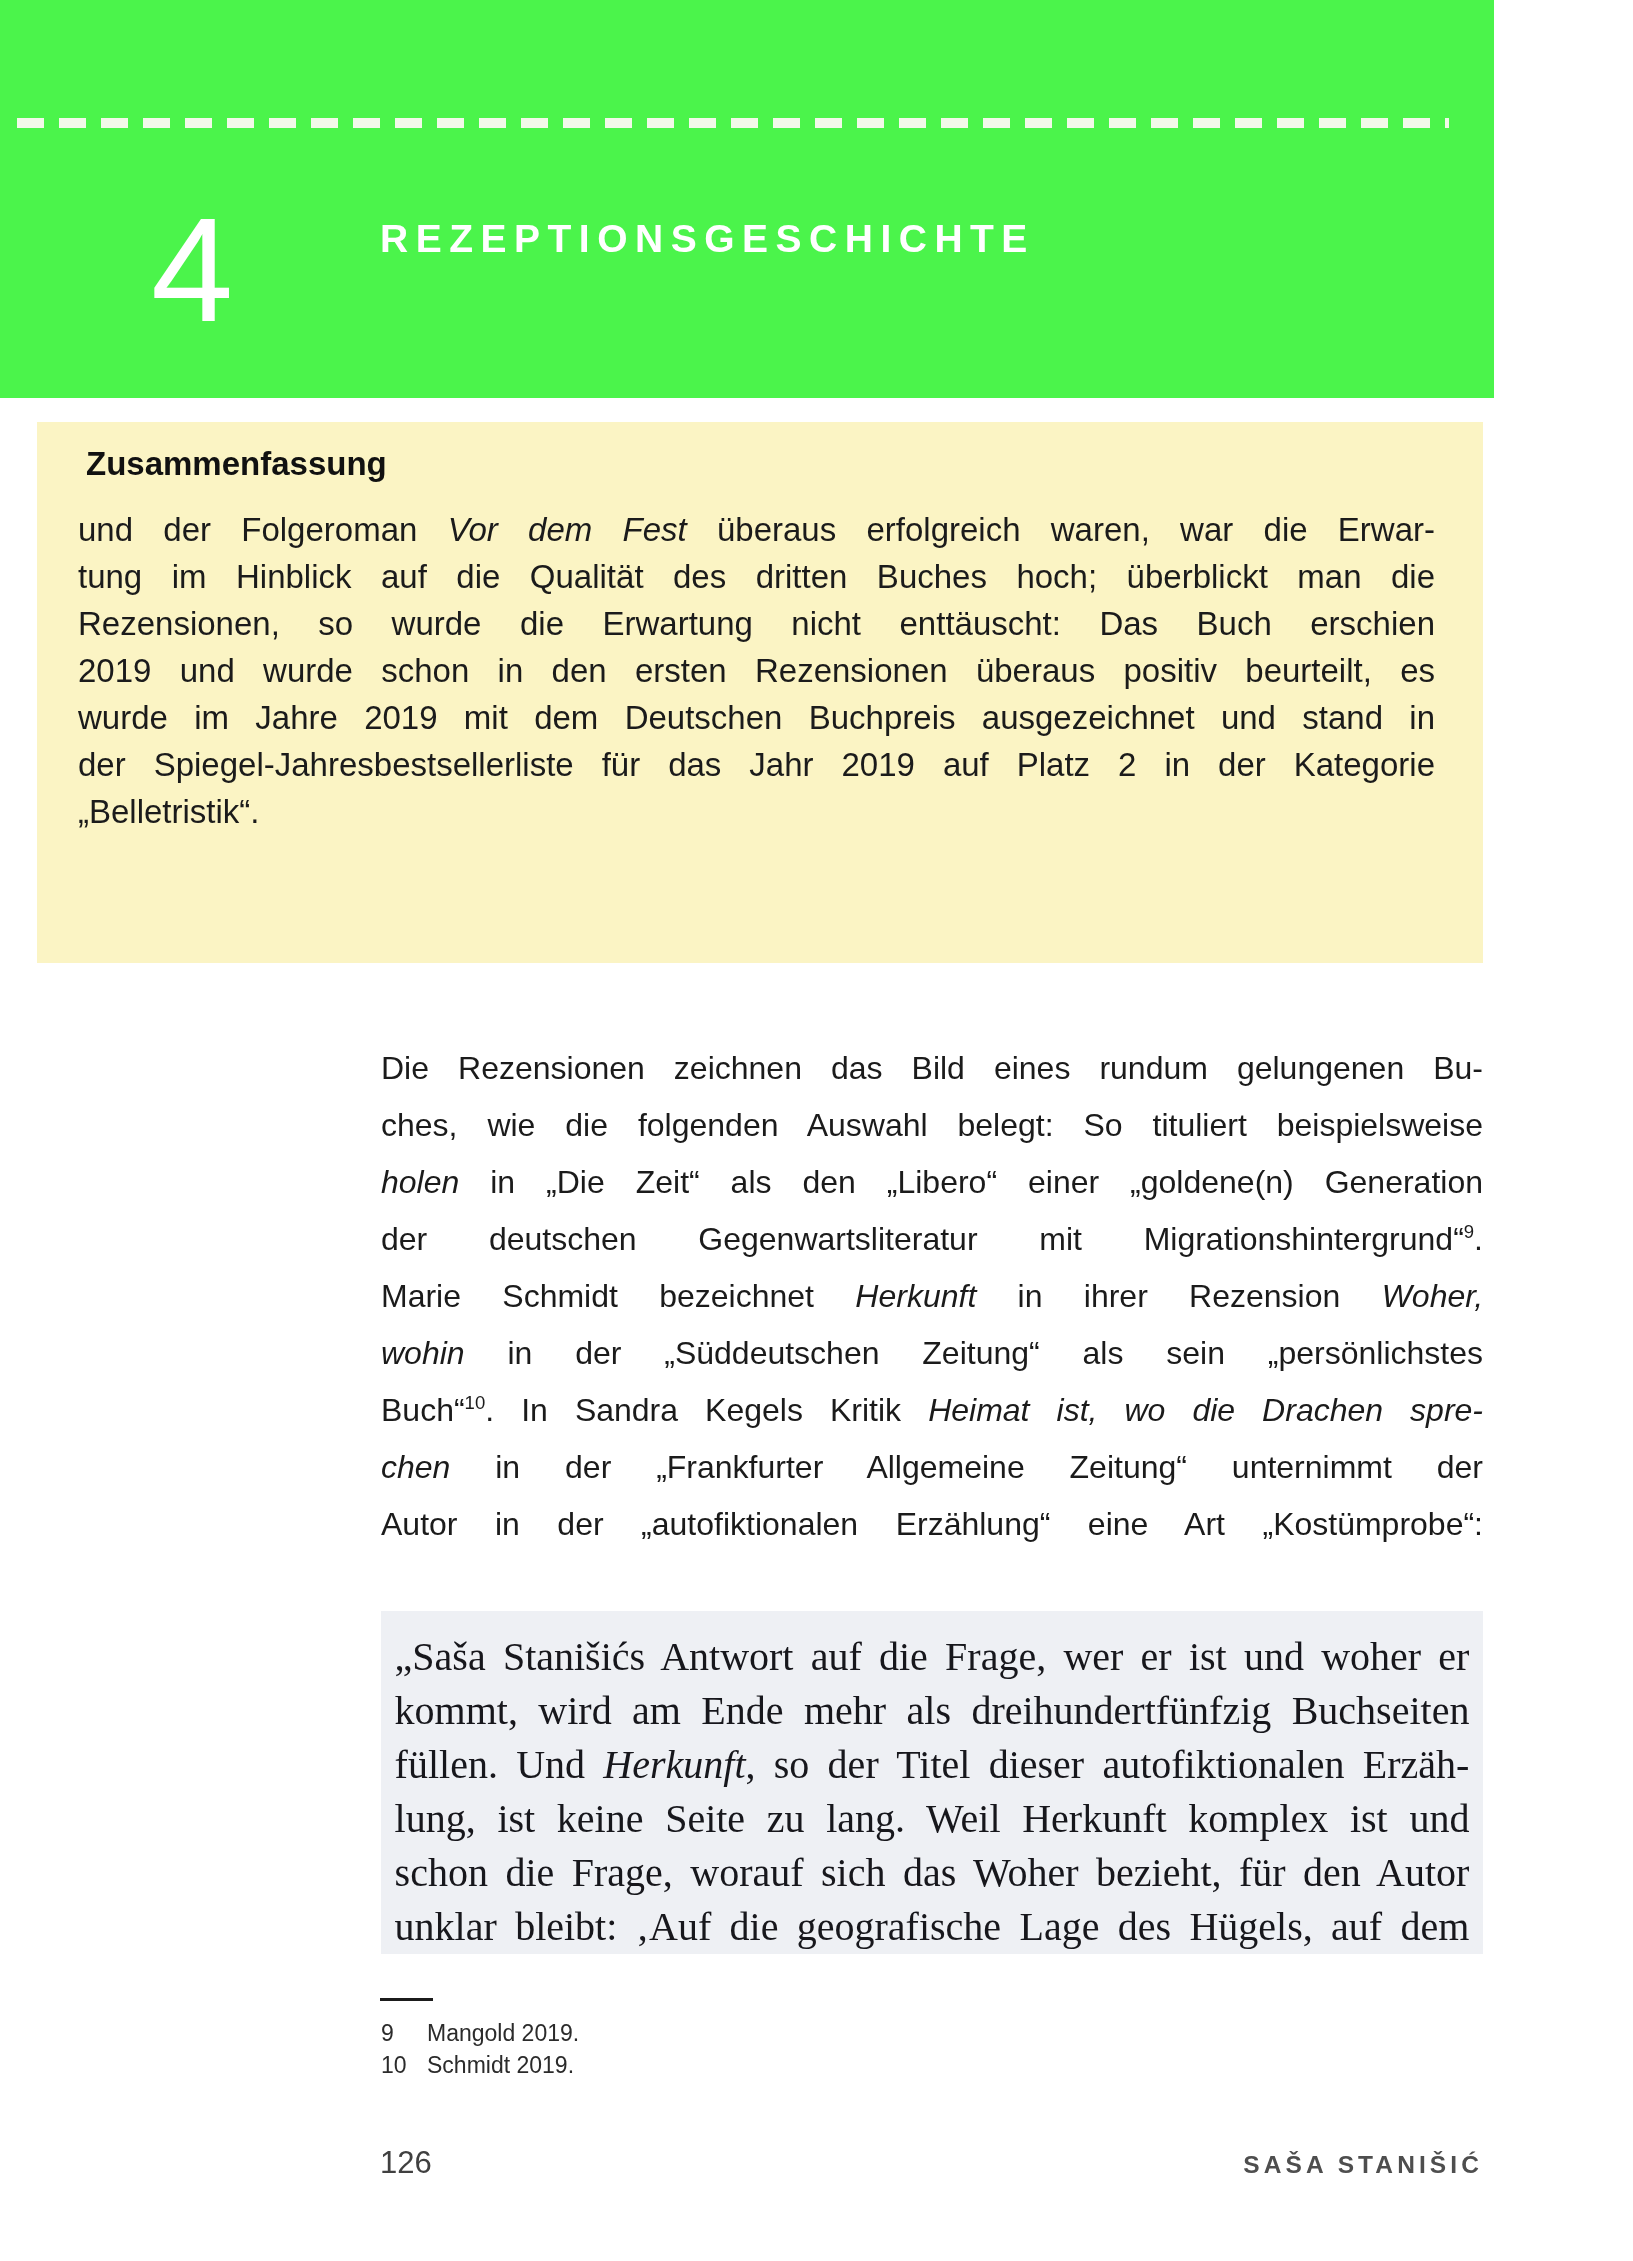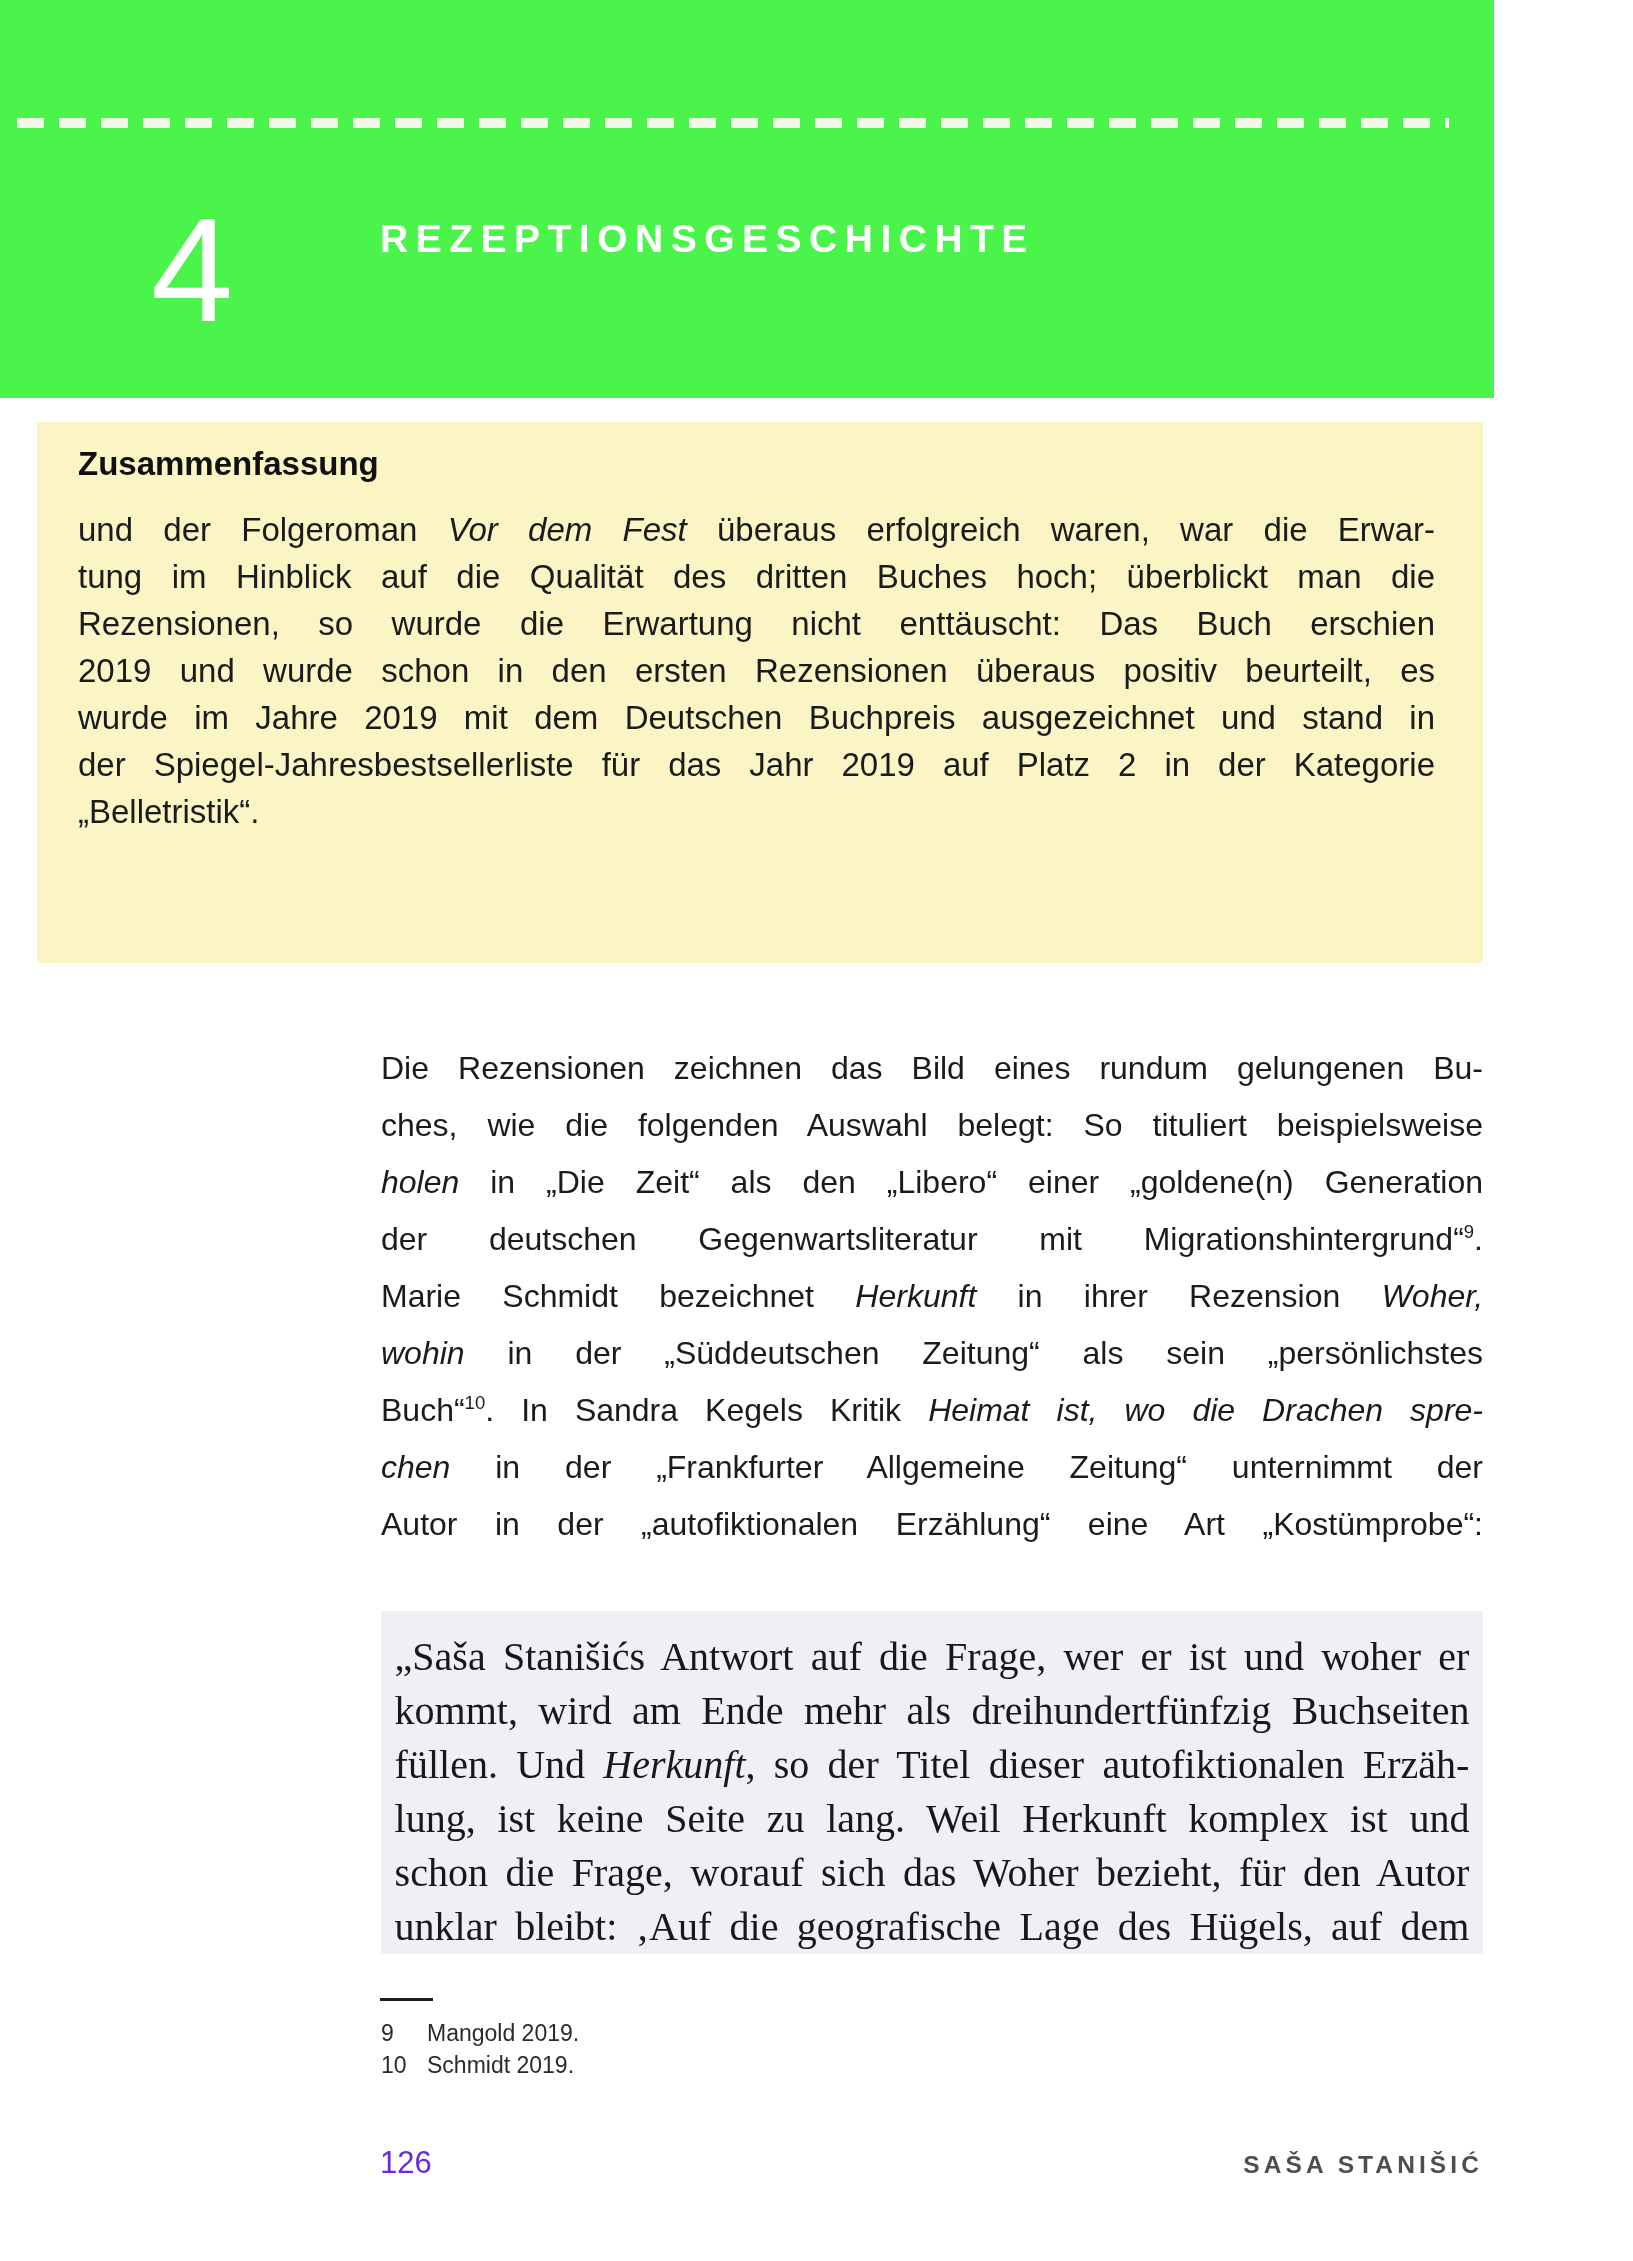--- a/index.html
+++ b/index.html
@@ -34,21 +34,21 @@
     letter-spacing:7.5px;color:#ffffff;white-space:nowrap;
   }
 
   
   .summary-box{
     position:absolute;left:37px;top:422px;width:1446px;height:541px;
     box-sizing:border-box;padding:23px 48px 0 41px;
     background:#fbf4c4;
   }
   .summary-heading{
-    margin:0 0 23px 0;font-size:33px;line-height:1.15;font-weight:700;color:#111;
+    margin:0 0 23px 8px;font-size:33px;line-height:1.15;font-weight:700;color:#111;
   }
   .sline{font-size:33px;line-height:47px;}
 
   
   .jline{text-align:justify;text-align-last:justify;white-space:normal;}
   .jline.last{text-align-last:left;}
 
   
   .margin-note{
     position:absolute;left:0;top:1013px;width:354px;height:122px;
@@ -74,21 +74,21 @@
 
   
   .fn-rule{position:absolute;left:380px;top:1998px;width:53px;height:3.4px;background:#1b1b1b;}
   .footnotes{position:absolute;left:381px;top:2017px;font-size:23px;line-height:32px;color:#2b2b2b;}
   .fn-row{display:flex;}
   .fn-num{width:46px;flex:0 0 46px;}
 
   
   .page-number{
     position:absolute;left:380px;top:2144px;
-    font-size:31px;line-height:1.2;color:#6d28d9;
+    font-size:31px;line-height:1.2;color:#404040;
   }
   .running-author{
     position:absolute;right:150px;top:2150px;
     font-size:24.5px;line-height:1.2;font-weight:700;
     letter-spacing:4.1px;color:#4e4e4e;white-space:nowrap;
   }
 </style>
 </head>
 <body>
 

